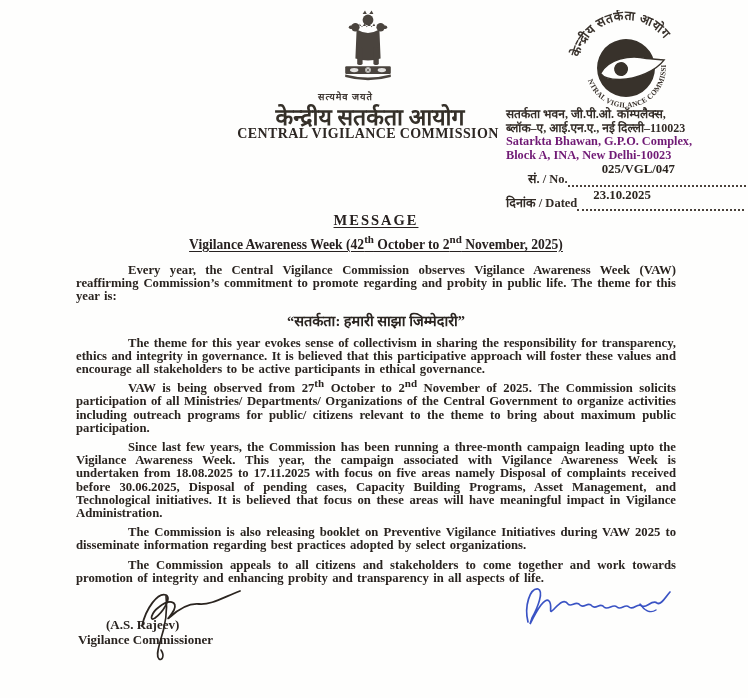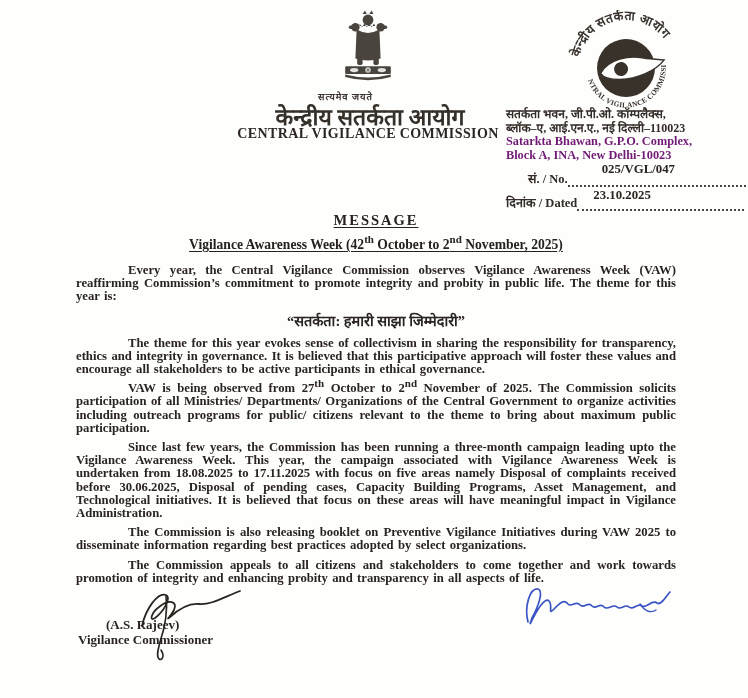--- a/index.html
+++ b/index.html
@@ -128,21 +128,21 @@
     <span class="leader">
       <span class="val">23.10.2025</span>
     </span>
   </div>
 
   <div class="body-block">
     <div class="heading">MESSAGE</div>
 
     <div class="subject"><span>Vigilance Awareness Week (42</span><sup>th</sup><span> October to 2</span><sup>nd</sup><span> November, 2025)</span></div>
 
-    <p class="para">Every year, the Central Vigilance Commission observes Vigilance Awareness Week (VAW) reaffirming Commission’s commitment to promote integrity and probity in public life. The theme for this year is:</p>
+    <p class="para">Every year, the Central Vigilance Commission observes Vigilance Awareness Week (VAW) reaffirming Commission’s commitment to promote regarding and probity in public life. The theme for this year is:</p>
 
     <div class="theme">
       <div class="hi">“सतर्कता: हमारी साझा जिम्मेदारी”</div>
     </div>
 
     <p class="para">The theme for this year evokes sense of collectivism in sharing the responsibility for transparency, ethics and integrity in governance. It is believed that this participative approach will foster these values and encourage all stakeholders to be active participants in ethical governance.</p>
 
     <p class="para"><span>VAW is being observed from 27</span><sup>th</sup><span> October to 2</span><sup>nd</sup><span> November of 2025. The Commission solicits participation of all Ministries/ Departments/ Organizations of the Central Government to organize activities including outreach programs for public/ citizens relevant to the theme to bring about maximum public participation.</span></p>
 
     <p class="para">Since last few years, the Commission has been running a three-month campaign leading upto the Vigilance Awareness Week. This year, the campaign associated with Vigilance Awareness Week is undertaken from 18.08.2025 to 17.11.2025 with focus on five areas namely Disposal of complaints received before 30.06.2025, Disposal of pending cases, Capacity Building Programs, Asset Management, and Technological initiatives. It is believed that focus on these areas will have meaningful impact in Vigilance Administration.</p>

